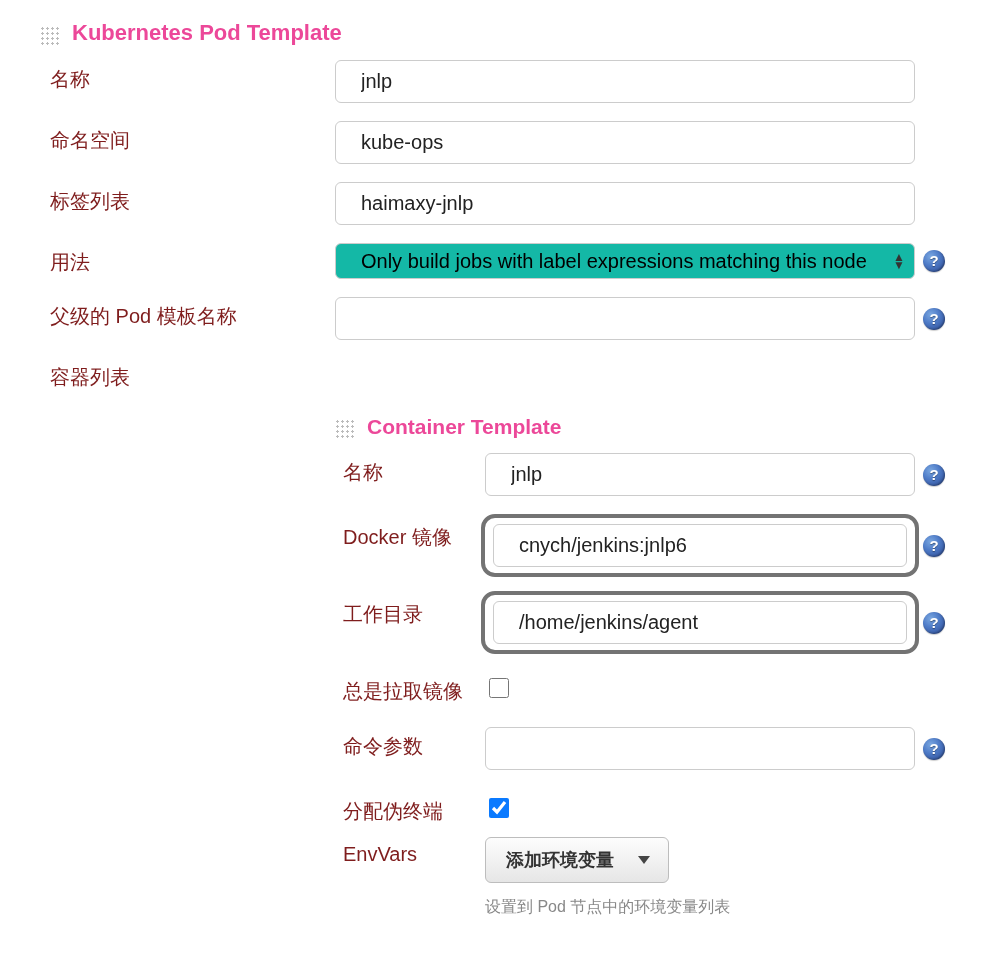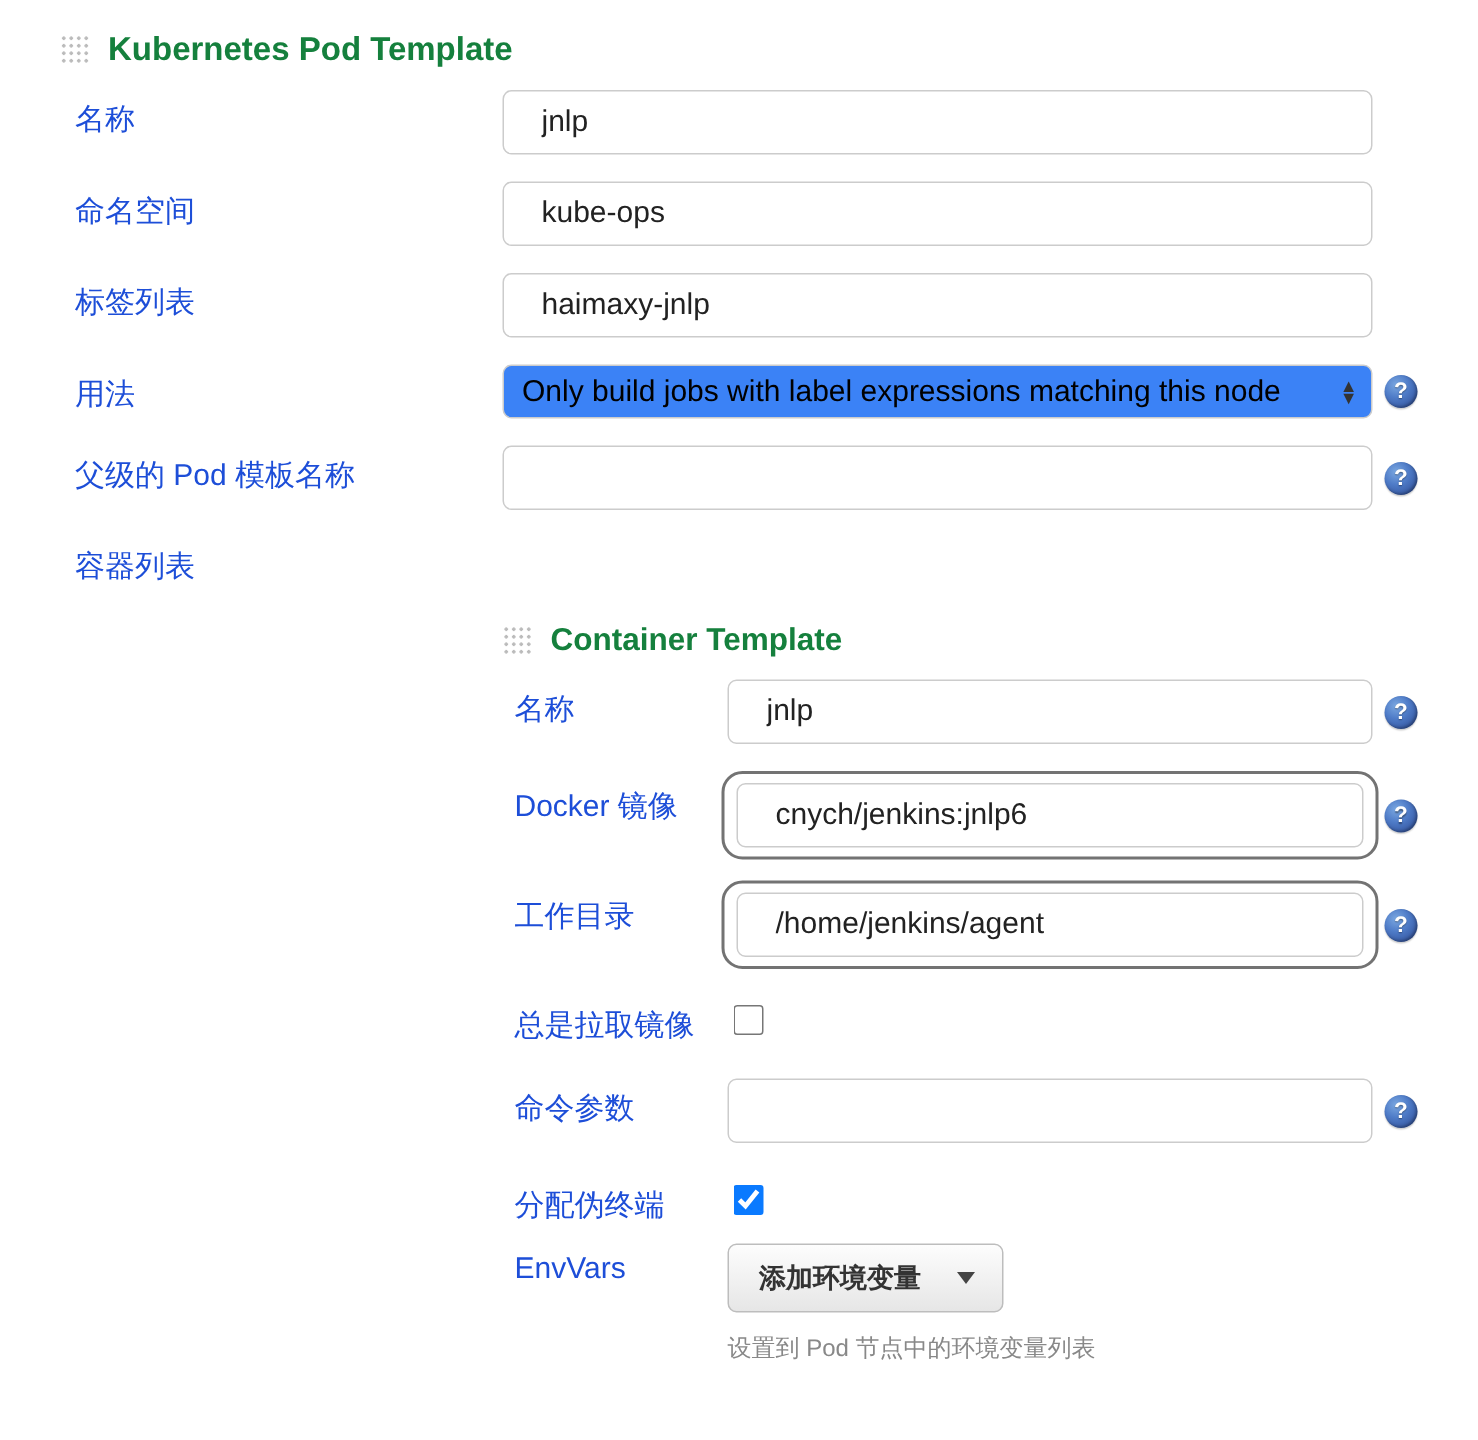--- a/index.html
+++ b/index.html
@@ -7,24 +7,24 @@
     margin: 0;
     padding: 20px 40px;
     font-family: -apple-system, "Helvetica Neue", Arial, "PingFang SC", "Hiragino Sans GB", sans-serif;
     font-size: 20px;
     color: #333;
     background: #fff;
     width: 985px;
   }
   .section-header {
     display: flex;
-    align-items: center;
+    align-items: flex-end;
     font-weight: 700;
     font-size: 22px;
-    color: #15803d;
+    color: #ec4899;
     margin-bottom: 14px;
   }
   .drag-dots {
     width: 20px;
     height: 20px;
     display: inline-block;
     margin-right: 12px;
     background-image: radial-gradient(circle, #bbb 1.3px, transparent 1.3px);
     background-size: 5px 5px;
     background-position: 0 0;
@@ -34,21 +34,21 @@
     display: flex;
     align-items: flex-start;
     margin-bottom: 18px;
   }
   .label-col {
     width: 295px;
     padding-top: 6px;
     padding-left: 10px;
     flex-shrink: 0;
     font-size: 20px;
-    color: #1d4ed8;
+    color: #7f1d1d;
   }
   .field-col {
     flex: 1;
     display: flex;
     align-items: center;
     gap: 8px;
   }
   input[type="text"], .text-input {
     width: 100%;
     border: 1px solid #ccc;
@@ -57,24 +57,24 @@
     font-size: 20px;
     font-family: inherit;
     color: #222;
     background: #fff;
     outline: none;
   }
   select.native-select {
     width: 100%;
     border: 1px solid #ccc;
     border-radius: 6px;
-    padding: 6px 28px 6px 12px;
+    padding: 6px 28px 6px 25px;
     font-size: 20px;
     font-family: inherit;
-    background: #3b82f6;
+    background: #14b8a6;
     appearance: none;
     -webkit-appearance: none;
     position: relative;
   }
   .select-wrap {
     position: relative;
     flex: 1;
     display: flex;
   }
   .select-arrows {
@@ -119,21 +119,21 @@
     padding-left: 8px;
   }
   .nested .form-row { margin-bottom: 22px; }
   .checkbox {
     width: 20px;
     height: 20px;
     accent-color: #0a7aff;
     margin-top: 6px;
   }
   .highlight-box {
-    border: 2px solid #737373;
+    border: 4px solid #737373;
     border-radius: 14px;
     padding: 6px 8px;
     margin: -4px -4px;
   }
   .dropdown-btn {
     display: inline-flex;
     align-items: center;
     gap: 24px;
     background: linear-gradient(#fdfdfd,#e6e6e6);
     border: 1px solid #bdbdbd;

